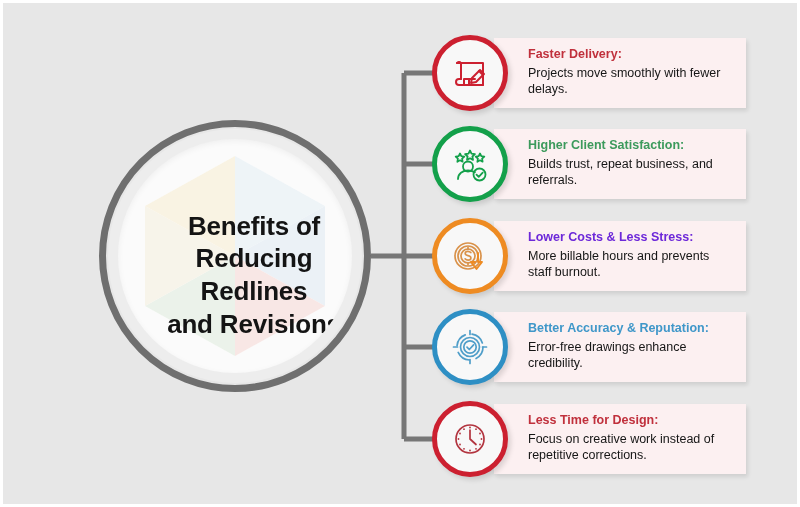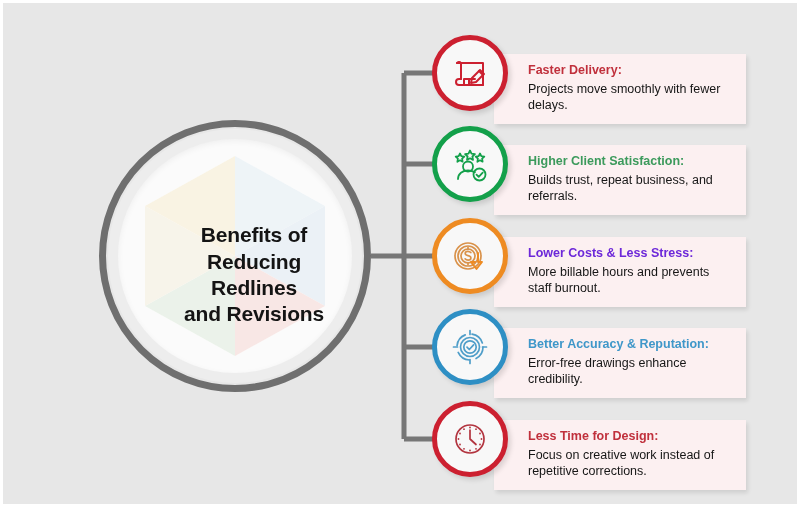--- a/index.html
+++ b/index.html
@@ -63,21 +63,21 @@
     left: 19px;
     top: 19px;
     width: 234px;
     height: 234px;
     display: flex;
     flex-direction: column;
     align-items: center;
     justify-content: center;
     text-align: center;
     color: #141414;
-    font-size: 21px;
+    font-size: 26px;
     font-weight: bold;
     line-height: 1.26;
     letter-spacing: -0.2px;
   }
   
   #connectors {
     position: absolute;
     left: 0; top: 0;
     width: 800px; height: 507px;
     pointer-events: none;
@@ -85,21 +85,21 @@
   
   .row {
     position: absolute;
     left: 429px;
     width: 320px;
     height: 76px;
   }
   .card {
     position: absolute;
     left: 62px;
-    top: 19px;
+    top: 3px;
     width: 252px;
     height: 70px;
     background: #fcf0f1;
     box-shadow: 2px 3px 4px rgba(0,0,0,0.10);
     box-sizing: border-box;
     padding: 9px 12px 0 34px;
   }
   .card-heading {
     font-size: 12.5px;
     font-weight: bold;

